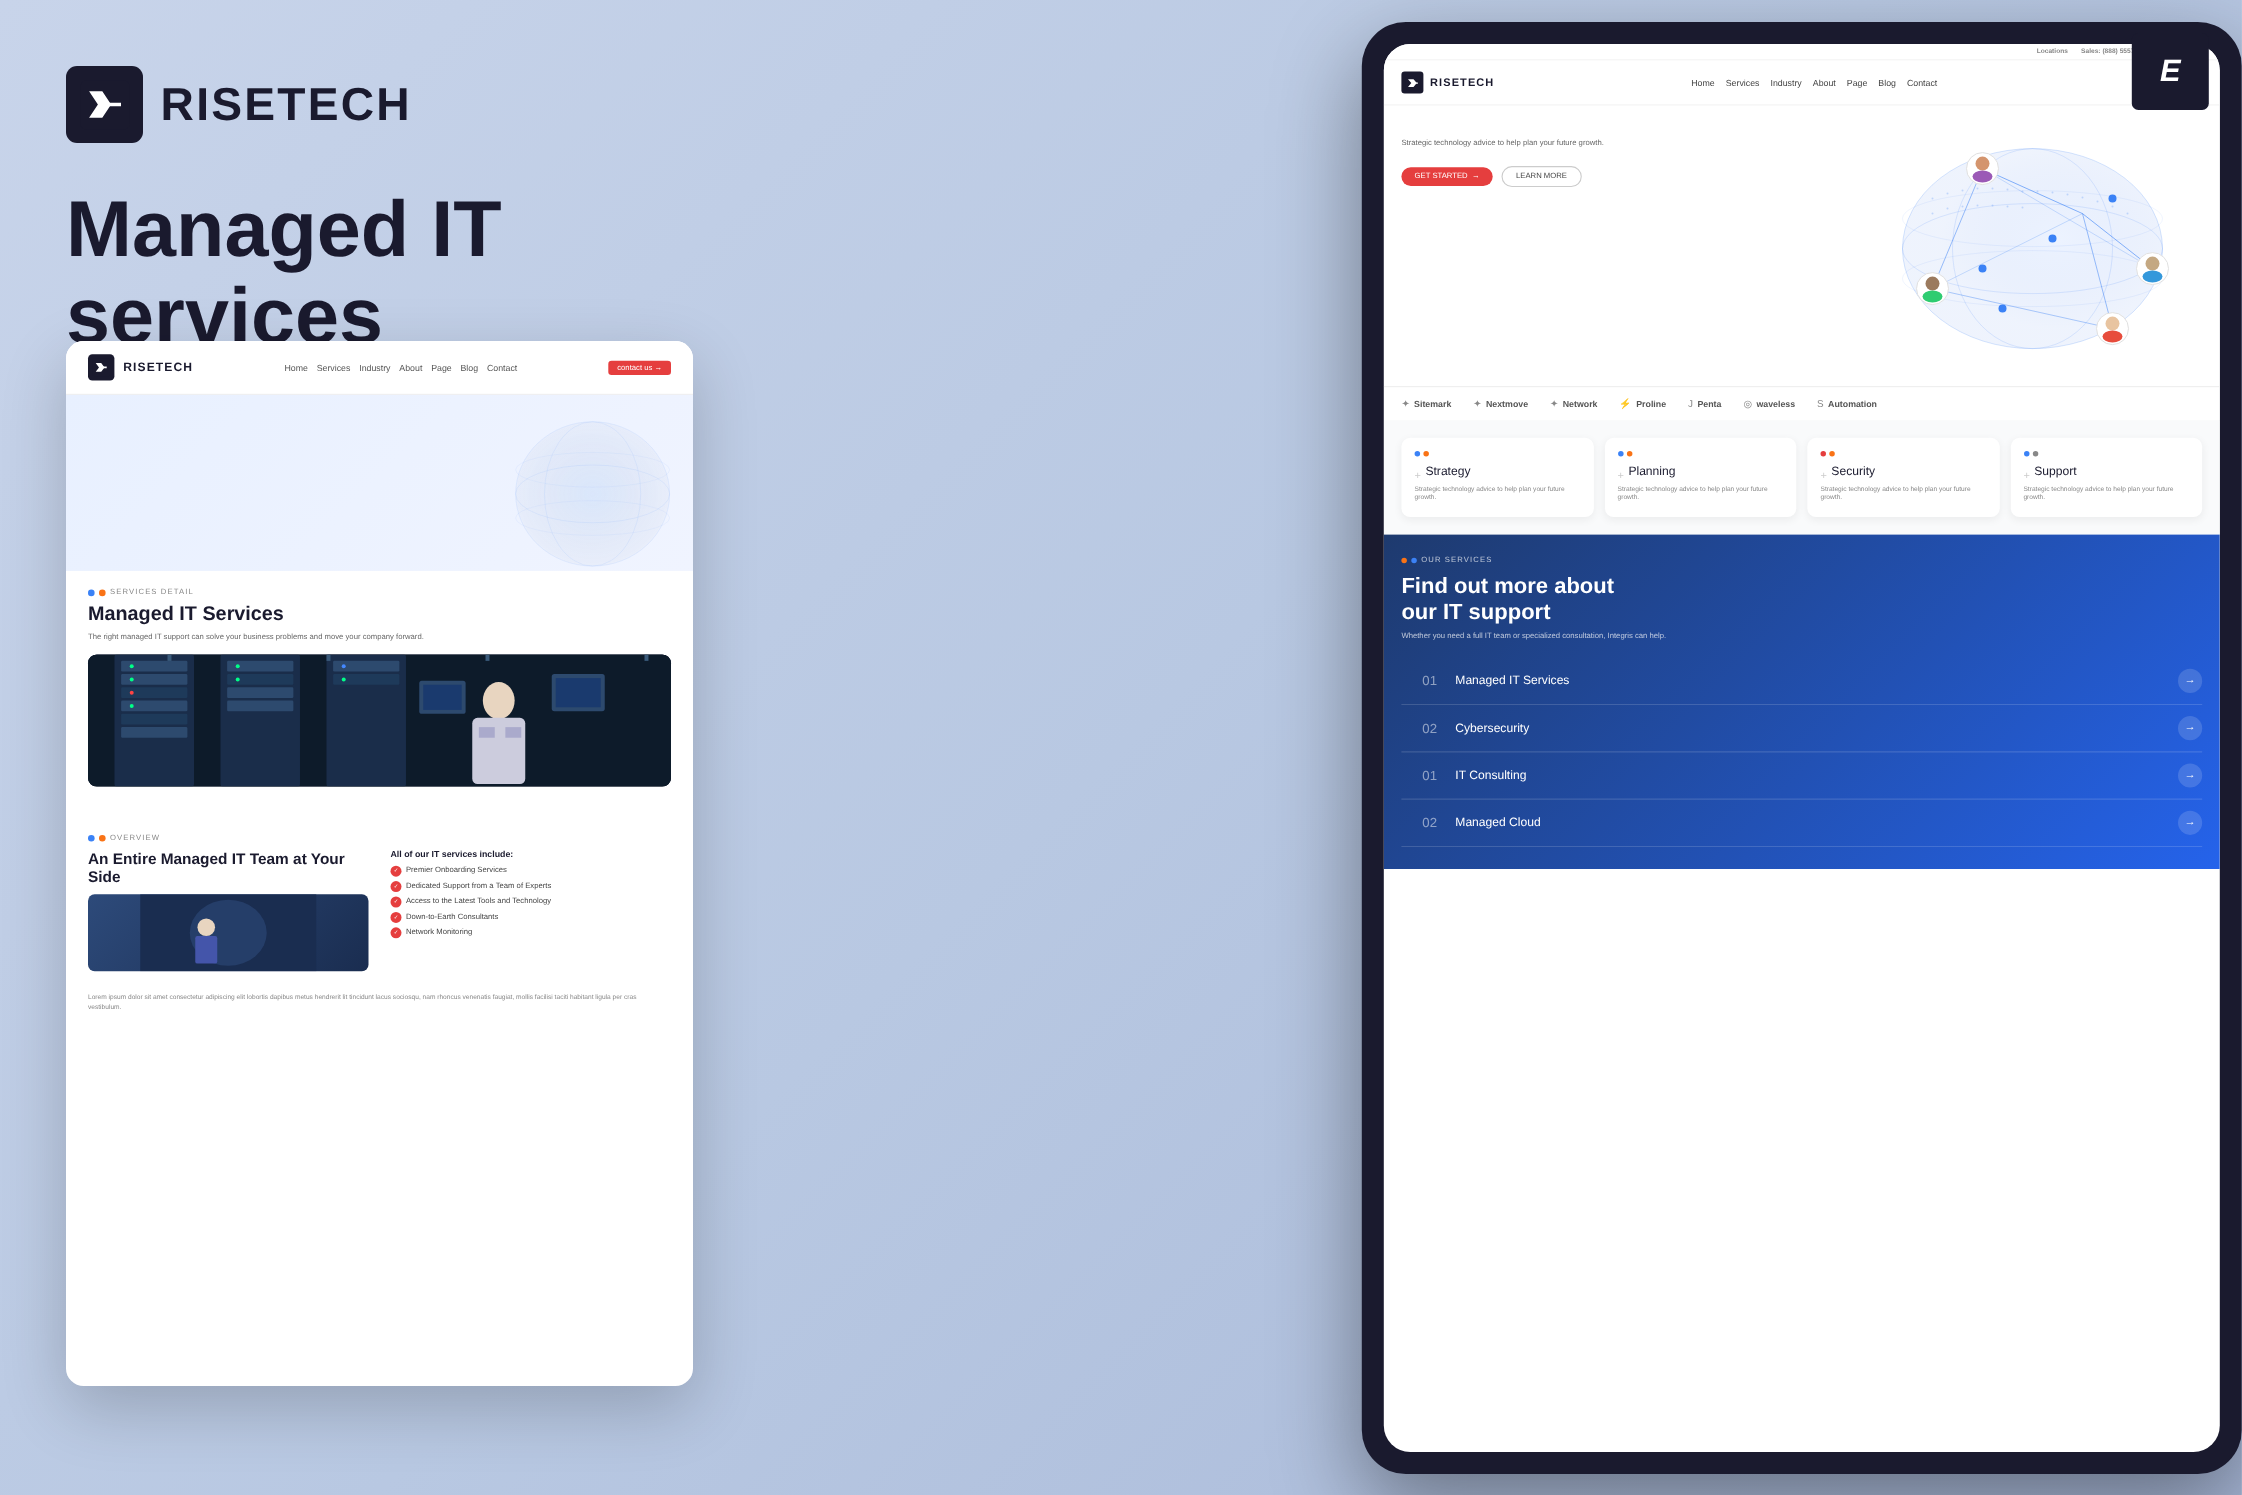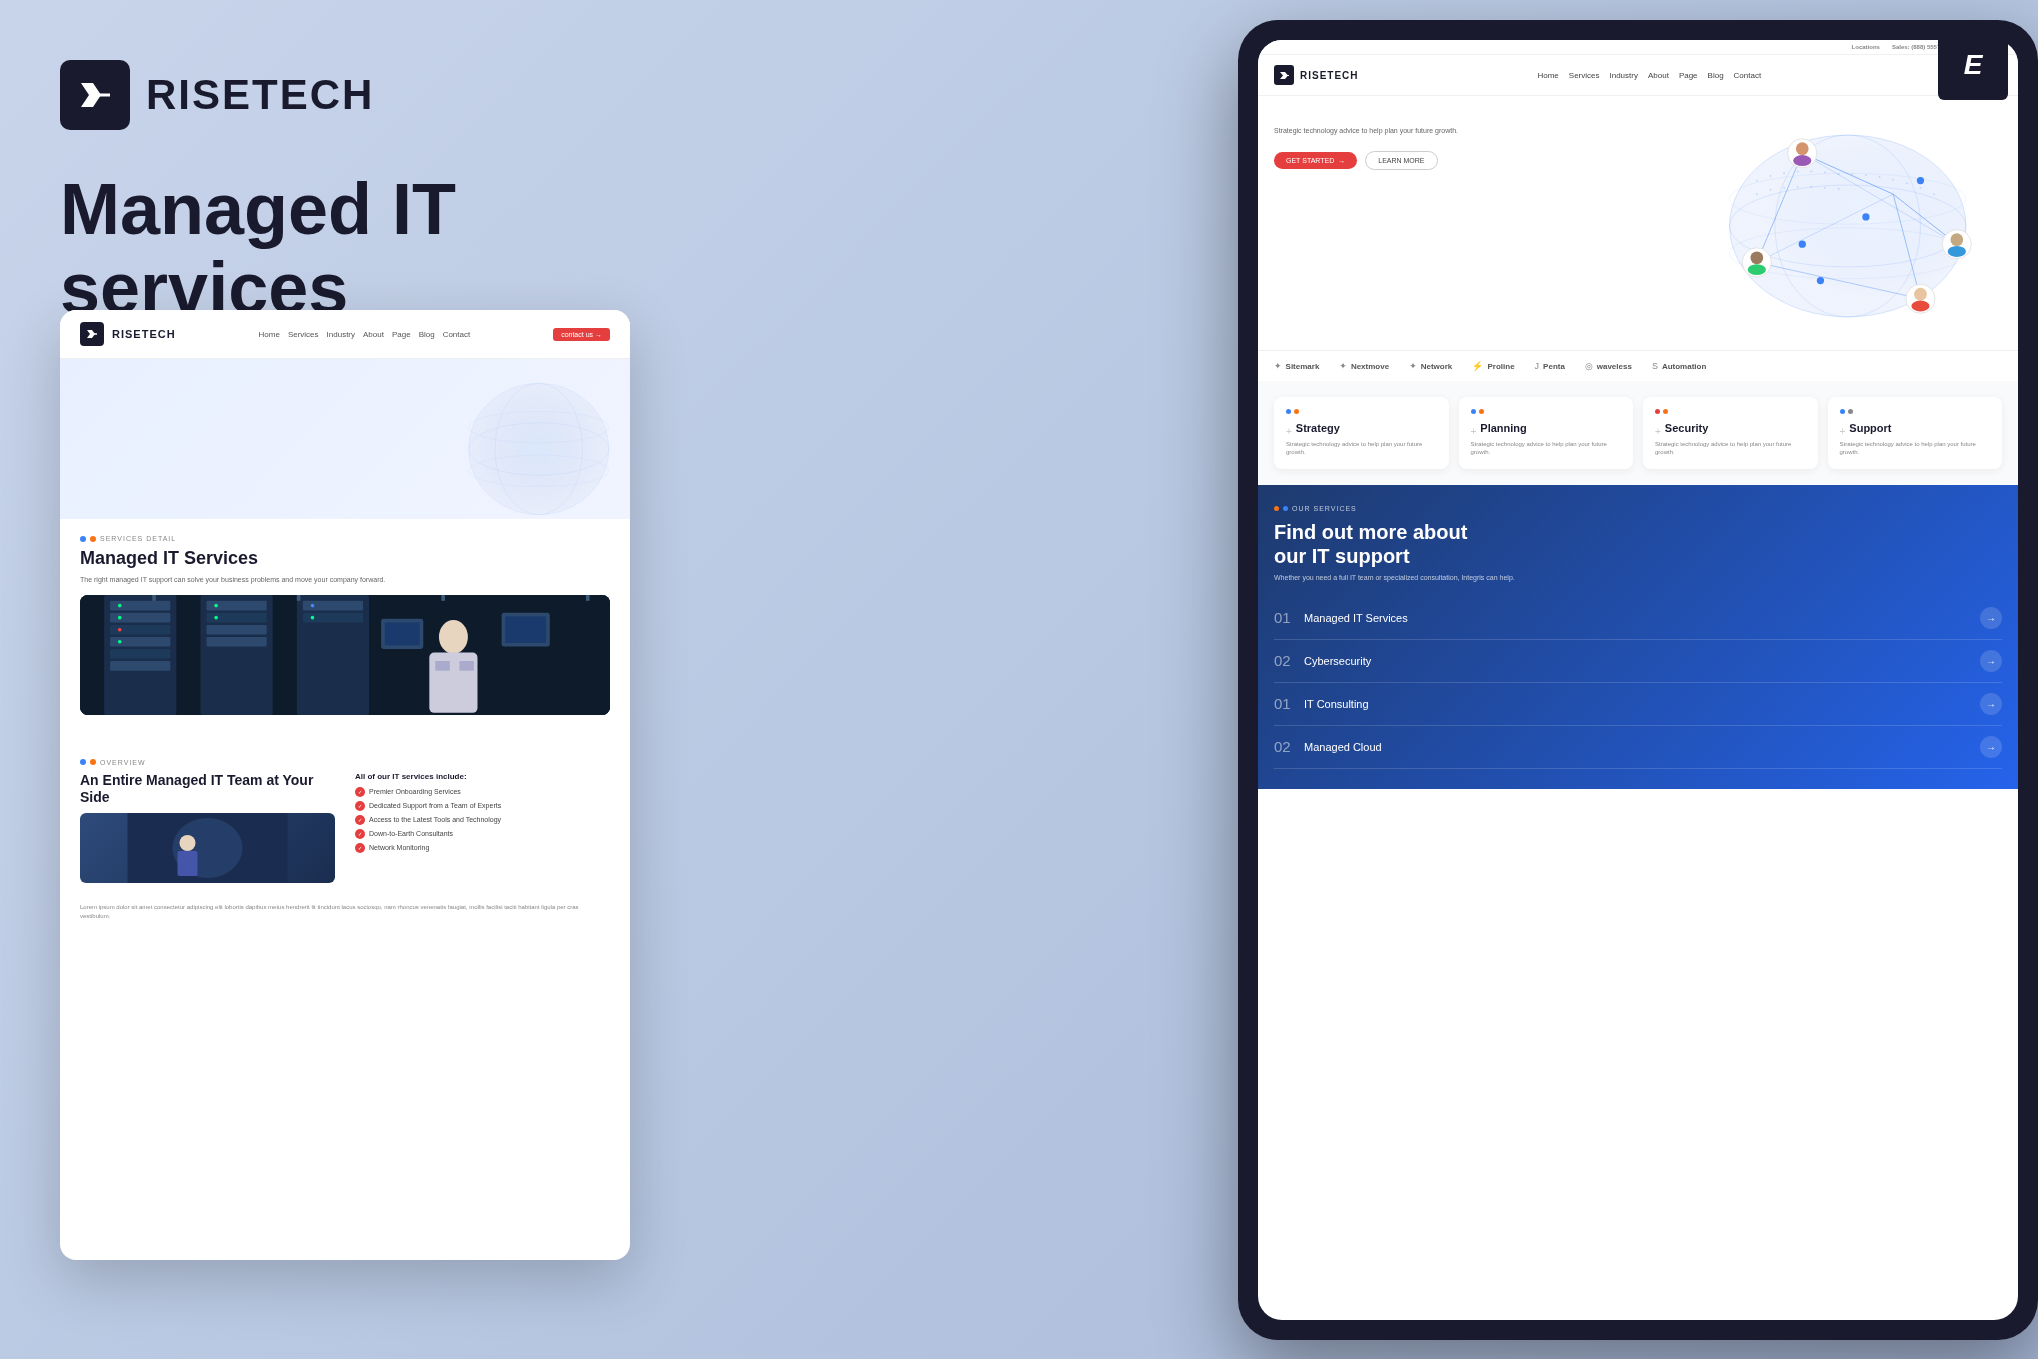--- a/index.html
+++ b/index.html
@@ -363,21 +363,21 @@
     .ts-card {
       background: white;
       border-radius: 8px;
       padding: 12px;
       box-shadow: 0 2px 8px rgba(0,0,0,0.06);
     }
     .ts-card-dots { display: flex; gap: 3px; margin-bottom: 8px; }
     .ts-card-dot { width: 5px; height: 5px; border-radius: 50%; }
     .ts-card-plus { color: #ccc; font-size: 10px; margin-right: 4px; }
     .ts-card-header { display: flex; align-items: center; }
-    .ts-card-title { font-size: 11px; font-weight: 700; color: #1a1a2e; margin-bottom: 6px; }
+    .ts-card-title { font-size: 11px; font-weight: 400; color: #1a1a2e; margin-bottom: 6px; }
     .ts-card-desc { font-size: 6px; color: #888; line-height: 1.4; }
 
     .ts-services-section {
       background: #1e3a6e;
       background: linear-gradient(135deg, #1e3a6e 0%, #2563eb 100%);
       padding: 20px 16px;
       flex: 1;
     }
     .ts-services-label {
       display: flex;
@@ -391,21 +391,21 @@
     .ts-services-desc { font-size: 7px; color: rgba(255,255,255,0.7); margin-bottom: 16px; }
     .ts-service-list { }
     .ts-service-row {
       display: flex;
       align-items: center;
       justify-content: space-between;
       padding: 10px 0;
       border-bottom: 1px solid rgba(255,255,255,0.15);
     }
     .ts-service-row-left { display: flex; align-items: center; gap: 10px; }
-    .ts-service-num { font-size: 15px; color: rgba(255,255,255,0.5); min-width: 20px; }
+    .ts-service-num { font-size: 12px; color: rgba(255,255,255,0.5); min-width: 20px; margin-left: 19px; }
     .ts-service-name { font-size: 11px; color: white; font-weight: 500; }
     .ts-service-arrow {
       width: 22px;
       height: 22px;
       border-radius: 50%;
       background: rgba(255,255,255,0.15);
       display: flex;
       align-items: center;
       justify-content: center;
       color: white;

